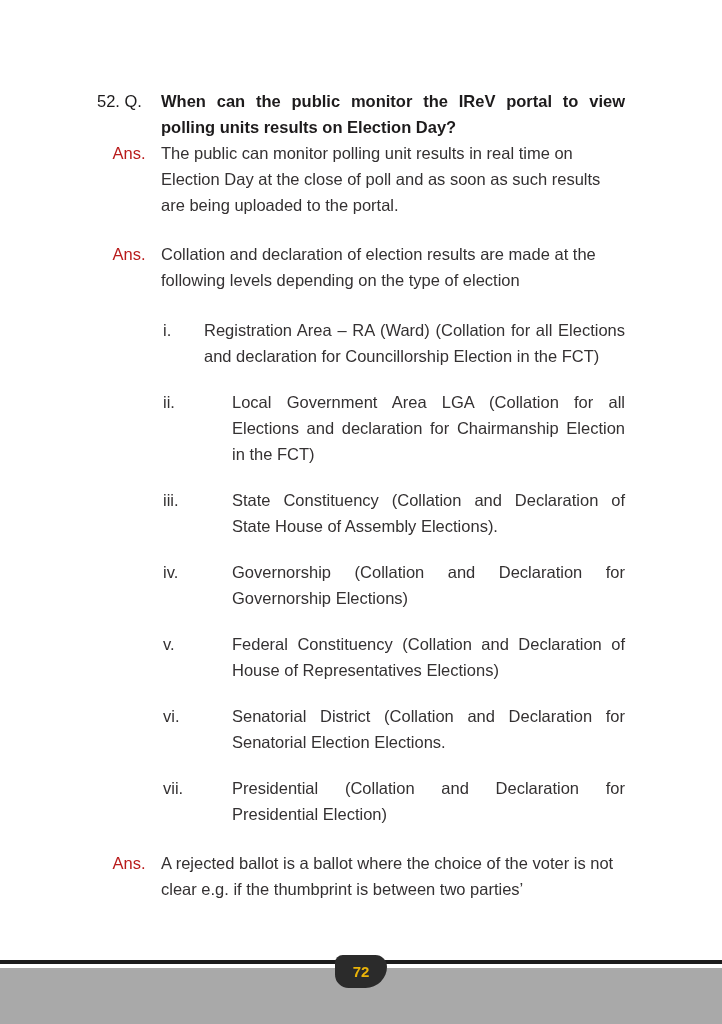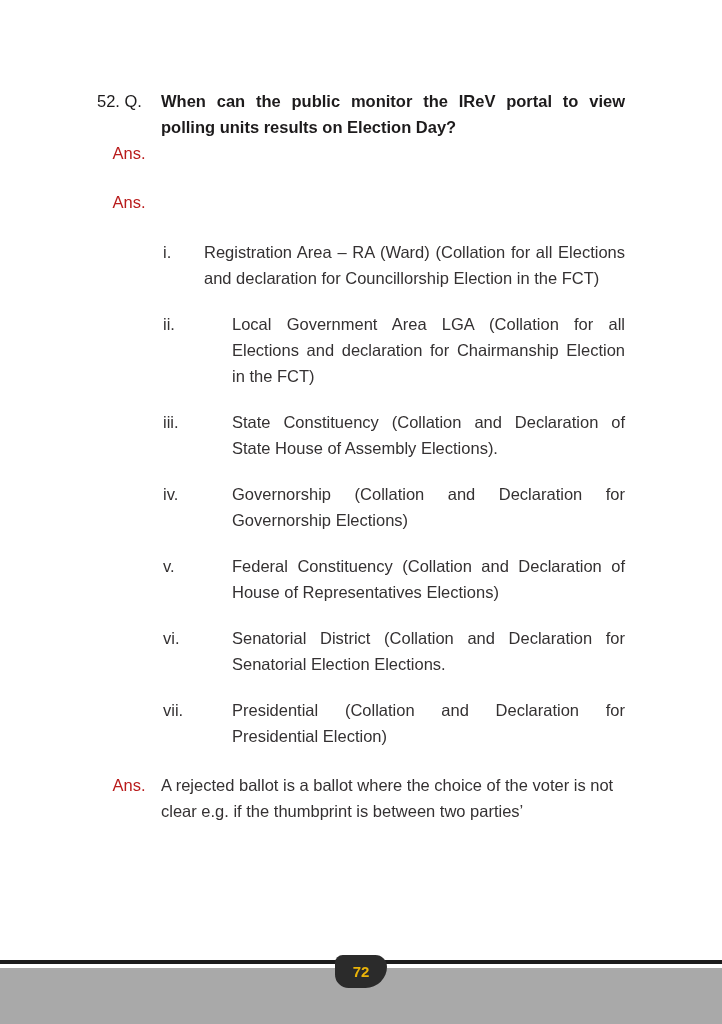--- a/index.html
+++ b/index.html
@@ -73,27 +73,29 @@
 
 <div class="page">
   <main class="content" id="qa-container">
   <section class="qa">
     <div class="row">
       <span class="label q-num">52. Q.</span>
       <p class="q-text">When can the public monitor the IReV portal to view polling units results on Election Day?</p>
     </div>
     <div class="row">
       <span class="label a-label">Ans.</span>
+      <p class="a-text">The public can monitor polling unit results in real time on Election Day at the close of poll and as soon as such results are being uploaded to the portal.</p>
     </div>
 
   </section>
 
   <section class="qa">
     <div class="row">
       <span class="label a-label">Ans.</span>
+      <p class="a-text">Collation and declaration of election results are made at the following levels depending on the type of election</p>
     </div>
     <div class="qa-list">
   <div class="list-item">
     <span class="li-marker">i.</span>
     <p class="li-text">Registration Area – RA (Ward) (Collation for all Elections and declaration for Councillorship Election in the FCT)</p>
   </div>
 
   <div class="list-item">
     <span class="li-marker">ii.</span>
     <p class="li-text">Local Government Area LGA (Collation for all Elections and declaration for Chairmanship Election in the FCT)</p>

